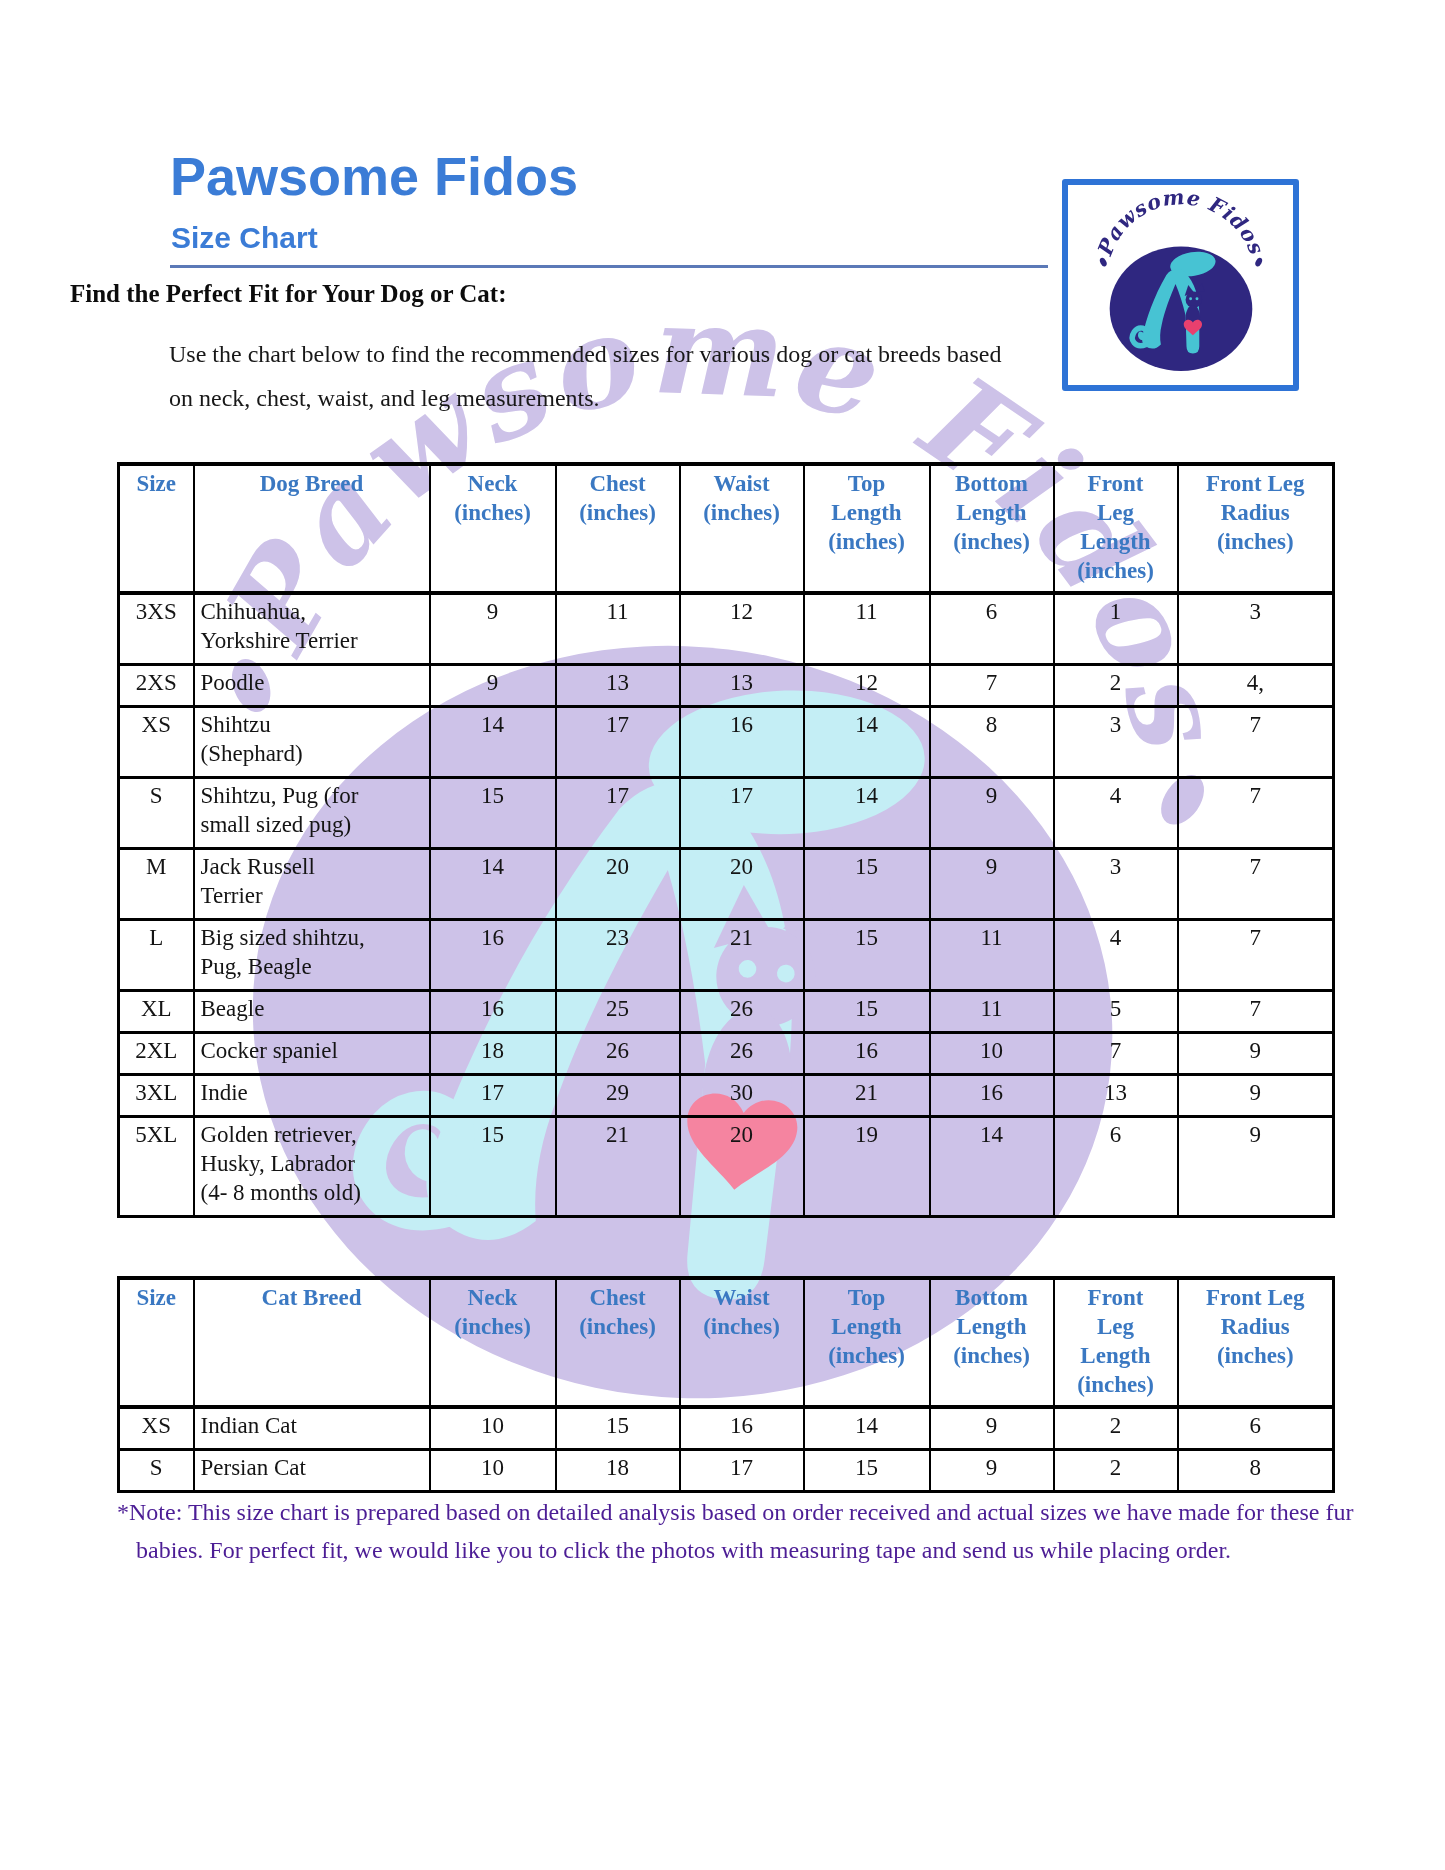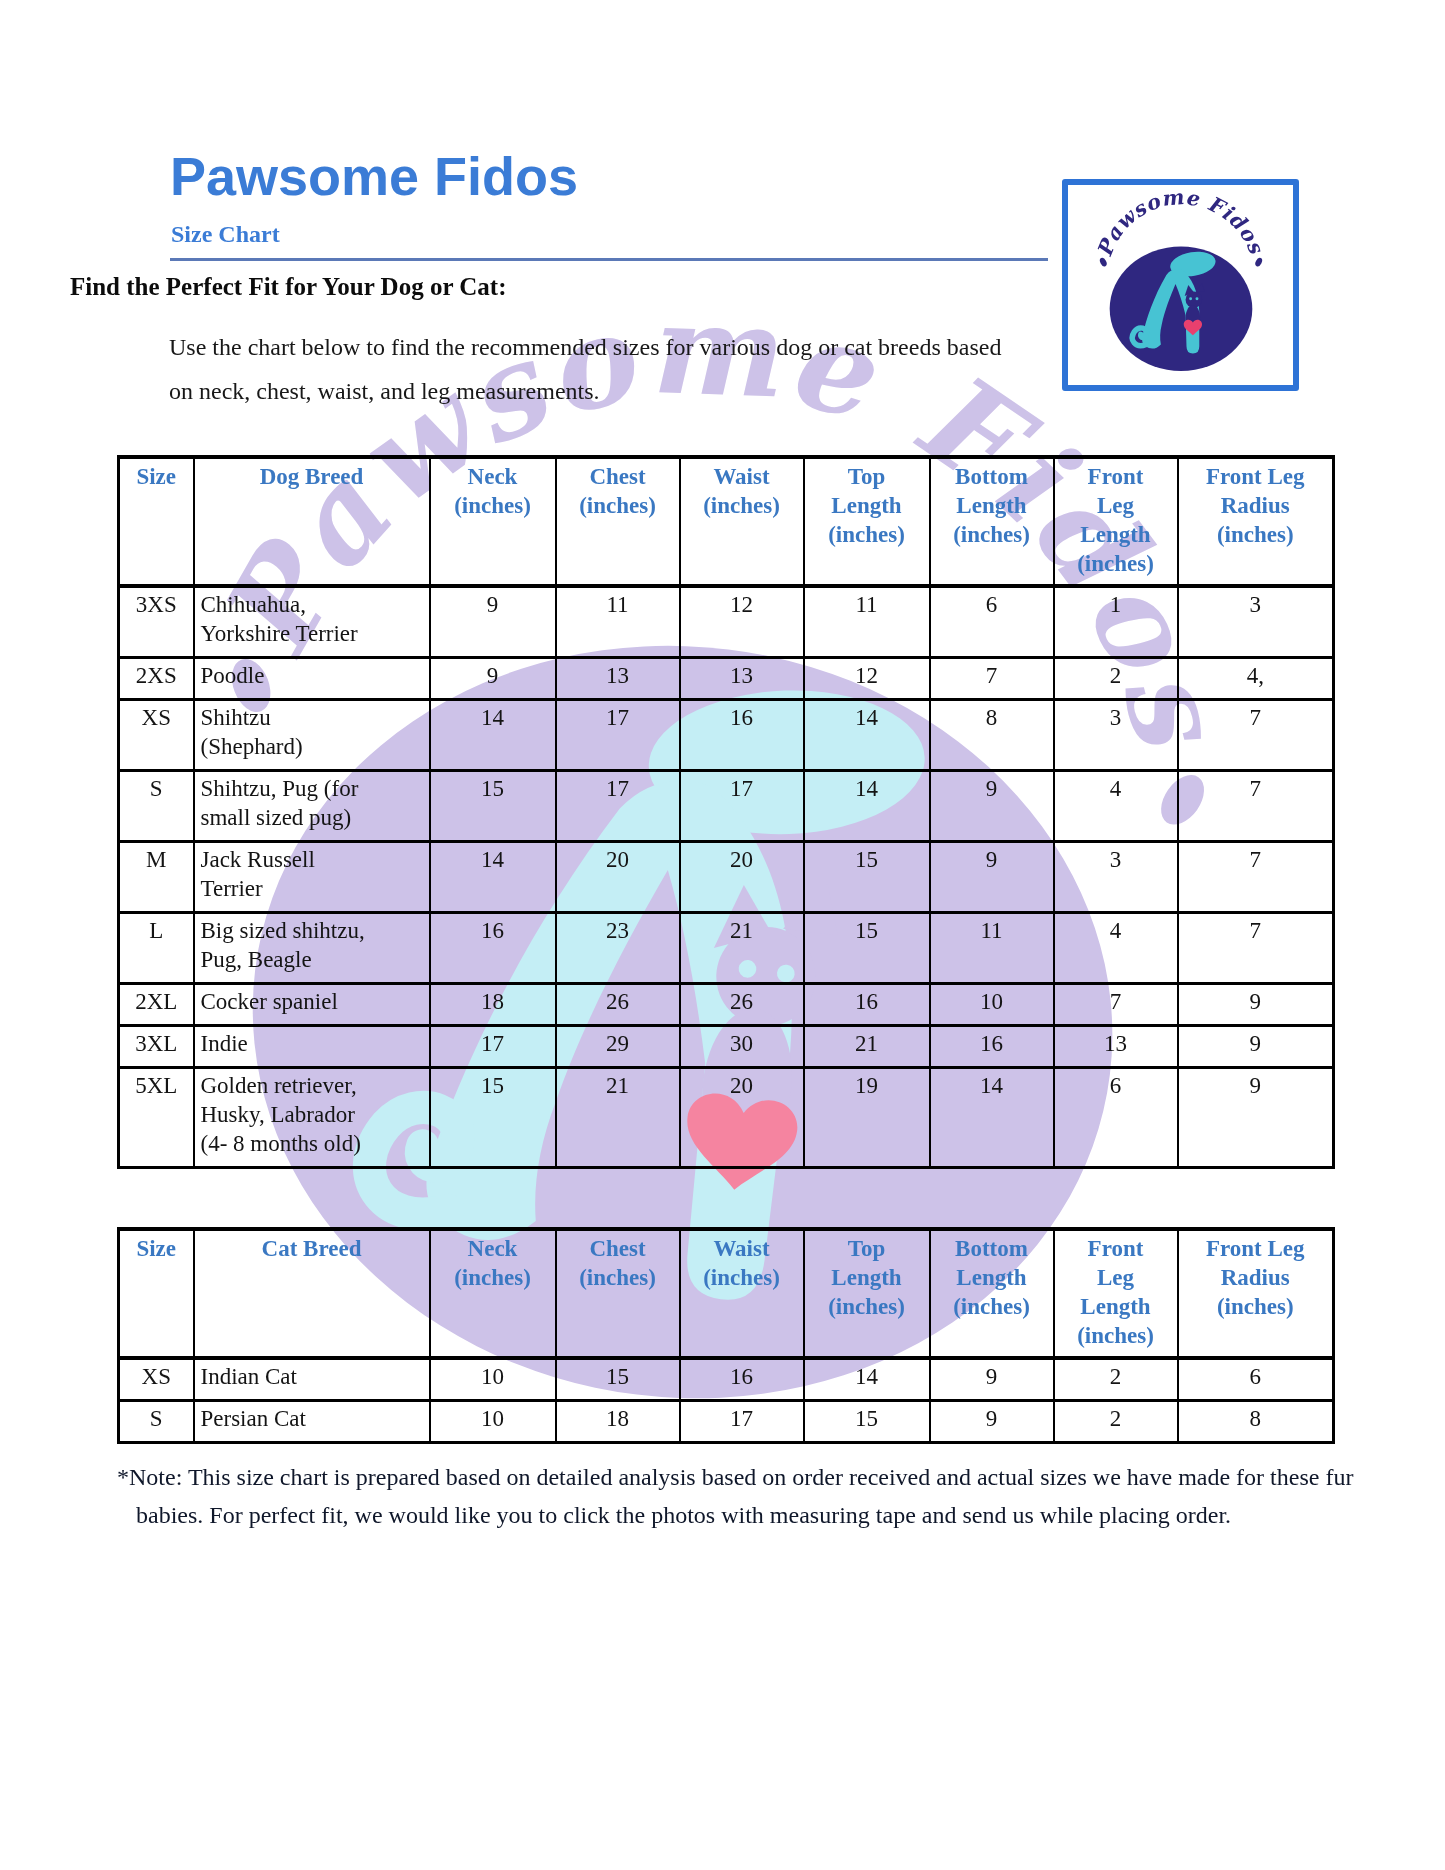--- a/index.html
+++ b/index.html
@@ -14,21 +14,21 @@
   }
   .content{position:relative;z-index:1;}
   
   .page-title{
     margin:148px 0 0 170px;
     font-family:"Liberation Sans",sans-serif;font-weight:bold;
     font-size:54px;line-height:1.05;letter-spacing:0px;
   }
   .page-subtitle{
     margin:16px 0 0 171px;
-    font-family:Liberation Serif, serif;font-weight:bold;font-size:24px;
+    font-family:Liberation Sans, sans-serif;font-weight:bold;font-size:30px;
   }
   .title-rule{
     margin:10px 0 0 170px;width:878px;height:0;
     border-bottom:3px solid #5b79b7;
   }
   .section-heading{
     margin:12px 0 0 70px;font-weight:bold;font-size:25px;color:#0c0c0c;
   }
   .intro-text{
     margin:24px 0 0 169px;max-width:855px;
@@ -59,22 +59,22 @@
     border:2px solid #000;border-top-width:3px;border-bottom-width:3px;
     padding:2px 6px 8px;vertical-align:top;line-height:29px;
     white-space:pre-line;background:transparent;
   }
   table.size-table{border:3px solid #000;border-top-width:4px;}
   td.size-cell{text-align:center;padding-left:2px;padding-right:2px;margin-left:14px;}
   td.breed-cell{text-align:left;padding-left:9px;}
   td.value-cell{text-align:center;}
   
   .note-text{
-    margin:14px 0 0 117px;width:1255px;
-    font-size:24px;line-height:38px;color:#0f172a;
+    margin:0 0 0 117px;width:1255px;
+    font-size:24px;line-height:38px;color:#4c1d95;
     padding-left:19px;text-indent:-19px;
   }
 </style>
 </head>
 <body>
 
 <div class="watermark" id="watermark-holder">
   <svg viewBox="0 0 200 210" xmlns="http://www.w3.org/2000/svg">
     <defs>
         <path id="arcb" d="M 24,72 A 80 80 0 0 1 176,72" fill="none"></path>
@@ -214,20 +214,31 @@
 Pug, Beagle</td>
           <td class="value-cell">16</td>
           <td class="value-cell">23</td>
           <td class="value-cell">21</td>
           <td class="value-cell">15</td>
           <td class="value-cell">11</td>
           <td class="value-cell">4</td>
           <td class="value-cell">7</td>
         </tr>
         <tr>
+          <td class="size-cell">XL</td>
+          <td class="breed-cell">Beagle</td>
+          <td class="value-cell">16</td>
+          <td class="value-cell">25</td>
+          <td class="value-cell">26</td>
+          <td class="value-cell">15</td>
+          <td class="value-cell">11</td>
+          <td class="value-cell">5</td>
+          <td class="value-cell">7</td>
+        </tr>
+        <tr>
           <td class="size-cell">2XL</td>
           <td class="breed-cell">Cocker spaniel</td>
           <td class="value-cell">18</td>
           <td class="value-cell">26</td>
           <td class="value-cell">26</td>
           <td class="value-cell">16</td>
           <td class="value-cell">10</td>
           <td class="value-cell">7</td>
           <td class="value-cell">9</td>
         </tr>

